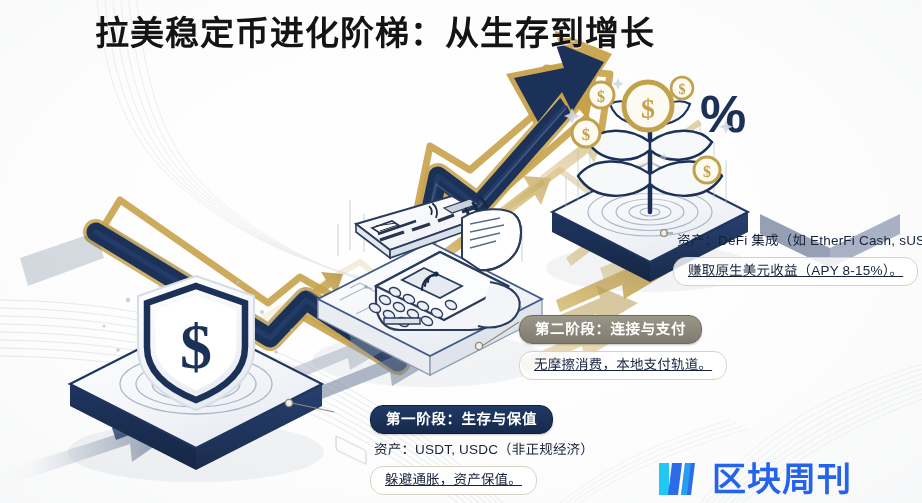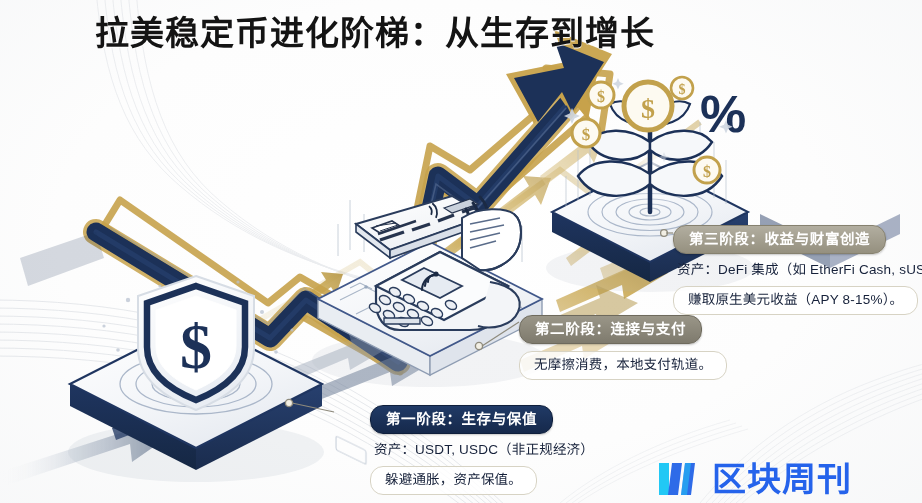--- a/index.html
+++ b/index.html
@@ -66,20 +66,21 @@
     display:inline-block;
     font-size:13.5px;
     line-height:18px;
     color:#16213a;
     white-space:nowrap;
     letter-spacing:.2px;
     padding:4px 14px 5px 14px;
     border:1px solid #d7d3c4;
     border-radius:13px;
     background:rgba(255,255,255,.82);
+    text-decoration:underline;
   }
 
   #stage1-block{left:334px;top:405px;margin-left:36px;}
   #stage2-block{left:519px;top:315px;}
   #stage3-block{left:673px;top:225px;}
 
   
   .logo{
     position:absolute;left:655px;top:424px;
     display:flex;align-items:center;gap:9px;z-index:50;margin-top:33px;
@@ -505,21 +506,20 @@
     <div class="asset-line">资产：USDT, USDC（非正规经济）</div>
     <div><span class="outline-line">躲避通胀，资产保值。</span></div>
   </div>
 
   <div class="stage-block" id="stage2-block">
     <div class="pill s2">第二阶段：连接与支付</div>
     <div><span class="outline-line">无摩擦消费，本地支付轨道。</span></div>
   </div>
 
   <div class="stage-block" id="stage3-block">
-    <div class="pill s3">第三阶段：收益与财富创造</div>
     <div class="asset-line">资产：DeFi 集成（如 EtherFi Cash, sUSDe）</div>
     <div><span class="outline-line">赚取原生美元收益（APY 8-15%）。</span></div>
   </div>
 
   <div class="logo">
     <svg class="logo-mark" width="48" height="44" viewBox="0 0 48 44">
       <path d="M4 6 L14 6 L14 38 L4 38 Z" fill="#22c8f5"></path>
       <path d="M8 6 L18 6 L14 38 L8 38 Z" fill="#2e6be8" opacity=".0"></path>
       <path d="M17 6 L27 6 L23 38 L13 38 Z" fill="#2e6be8"></path>
       <path d="M30 6 L40 6 L36 38 L26 38 Z" fill="#2e6be8"></path>

